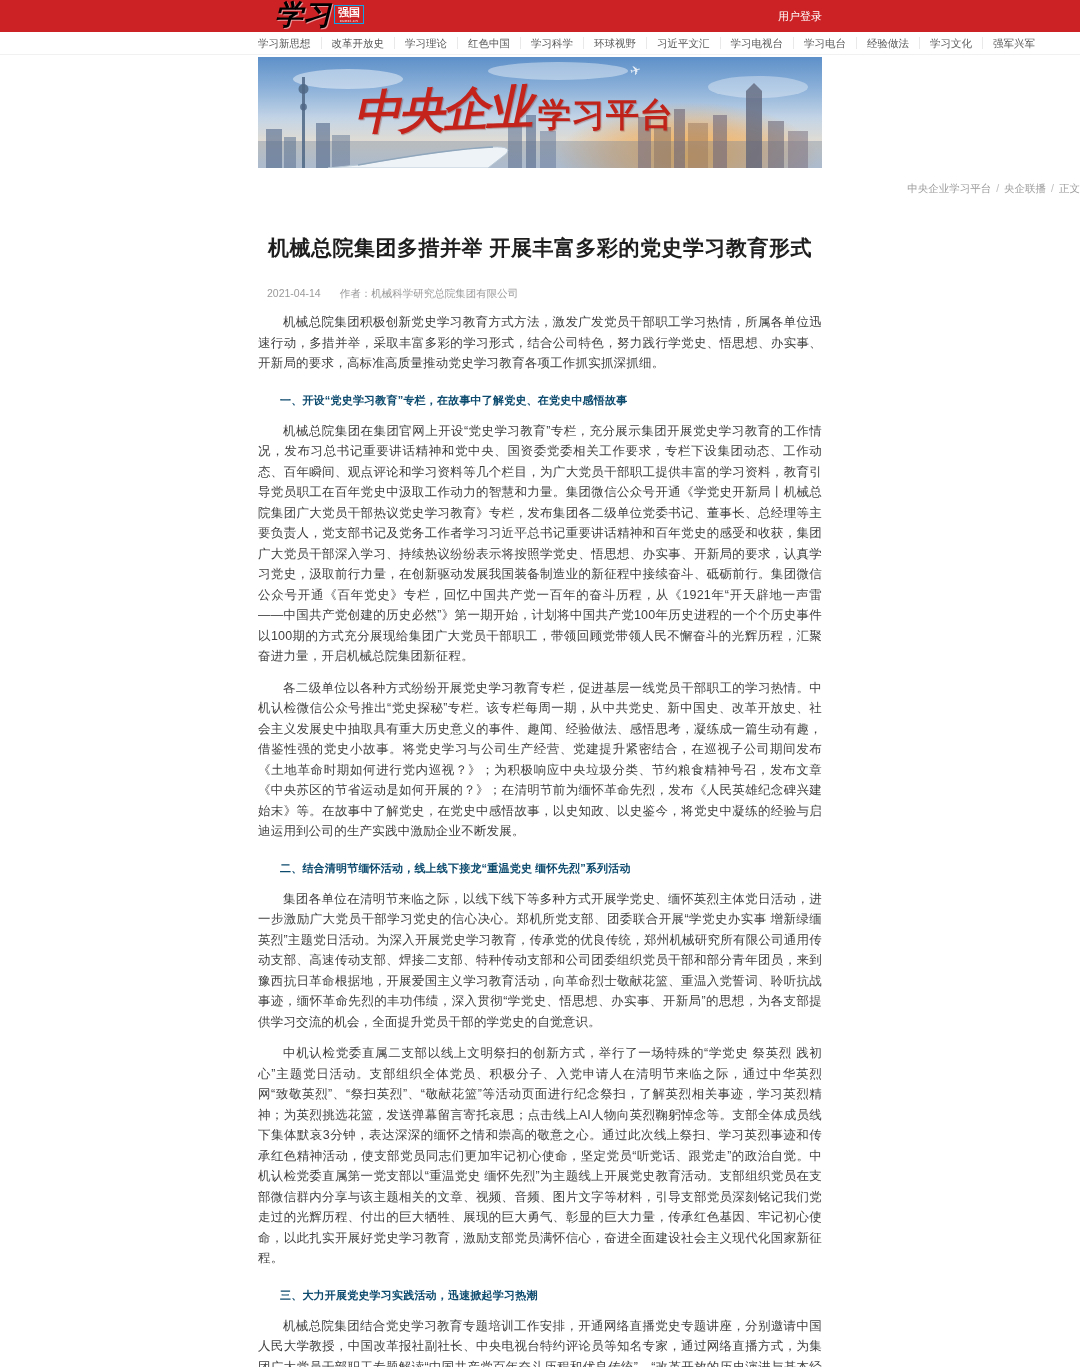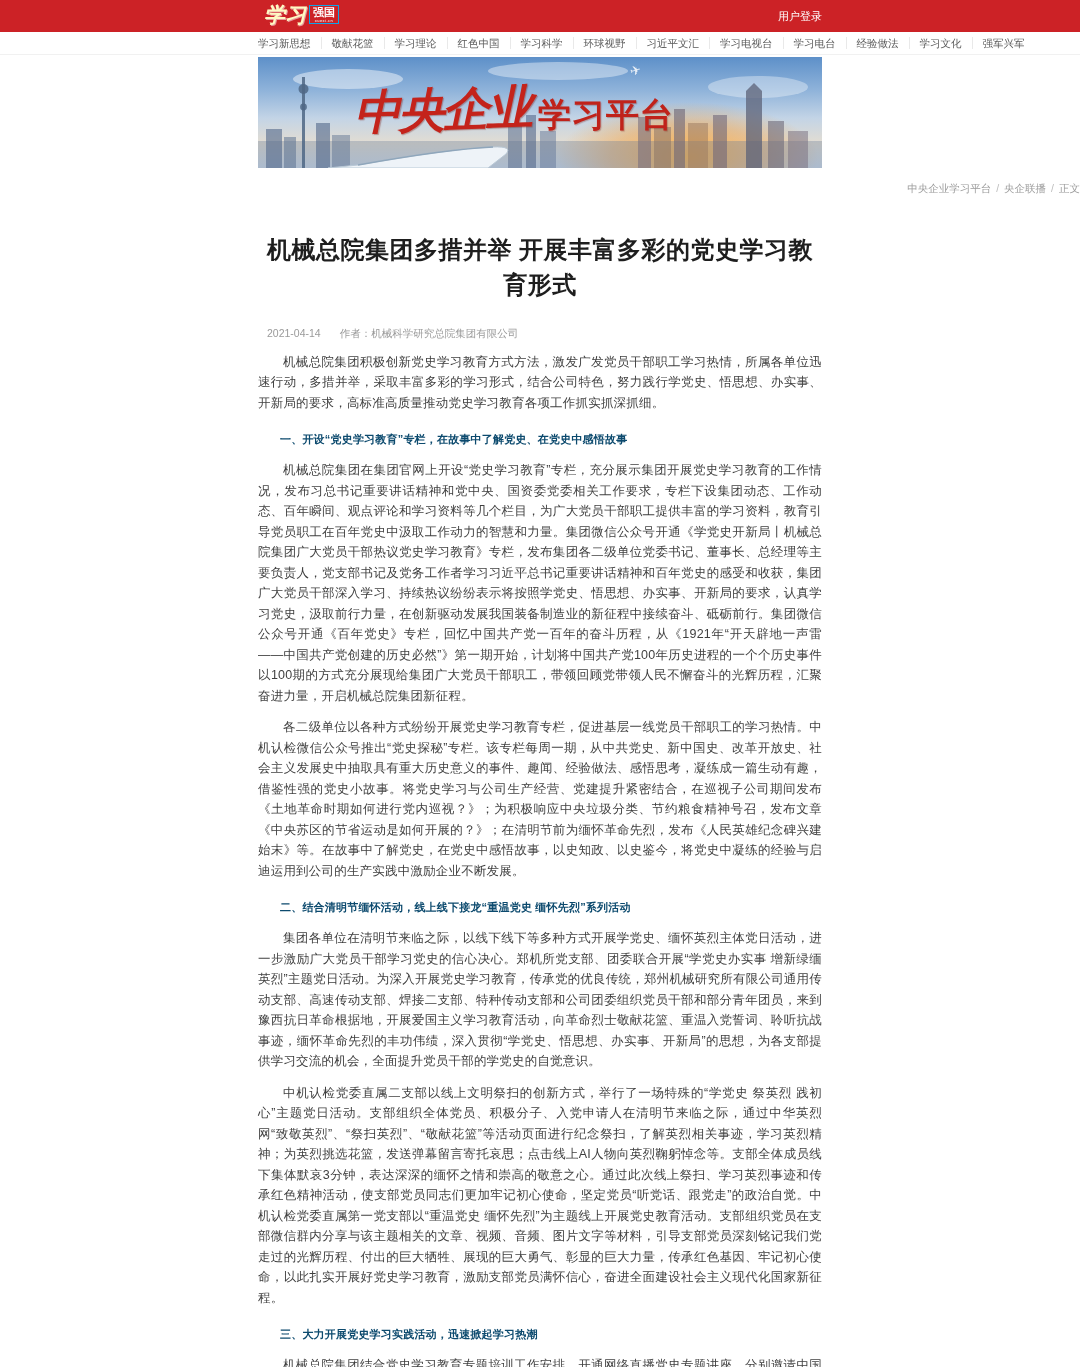--- a/index.html
+++ b/index.html
@@ -2,22 +2,22 @@
 <html><head>
 <meta charset="utf-8">
 <style>
   * { box-sizing: border-box; }
   html,body { margin:0; padding:0; background:#fff; }
   body { width:1080px; min-height:1367px; font-family:"Liberation Sans","DejaVu Sans",sans-serif; }
 
   
   .topbar { height:32px; background:#cc2226; position:relative; }
   .logo { position:absolute; left:264px; top:2px; display:flex; align-items:flex-start; cursor:pointer; }
-  .logo-script { font-size:21px; font-weight:bold; font-style:italic; color:#fef9c3;
-                 font-family:"DejaVu Serif",serif; text-shadow:1px 1px 0 rgba(255,255,255,.55); line-height:26px; }
+  .logo-script { font-size:28px; font-weight:bold; font-style:italic; color:#000000;
+                 font-family:"DejaVu Serif",serif; text-shadow:1px 1px 0 rgba(255,255,255,.55); line-height:26px;margin-left:11px; }
   .logo-box { margin-left:3px; margin-top:3px; border:1px solid #0ea5e9; padding:1px 3px 0;
               color:#fff; text-align:center; line-height:1.05; }
   .logo-box .b1 { font-size:11px; font-weight:bold; display:block; }
   .logo-box .b2 { font-size:4px; display:block; letter-spacing:.5px; }
   .login { position:absolute; right:258px; top:9px; color:#fff; font-size:11px; cursor:pointer; }
 
   
   .navbar { height:23px; background:#fff; display:flex; align-items:center; padding-left:258px;
             border-bottom:1px solid #f1f1f1; }
   .nav-item { font-size:10.5px; color:#595959; padding:0 10px; border-right:1px solid #e9e9e9;
@@ -36,21 +36,21 @@
              text-shadow:1px 1px 1px rgba(120,20,10,.3); }
   .airplane { position:absolute; left:66%; top:6px; font-size:13px; color:#e8eff7; transform:rotate(-16deg); }
 
   
   .breadcrumb { margin:14px 0 0 258px; font-size:10.5px; color:#9b9b9b;text-align:right; }
   .crumb { cursor:pointer; }
   .crumb-sep { margin:0 5px; color:#bdbdbd; }
 
   
   .article { width:564px; margin-left:258px; padding-bottom:40px; }
-  .article-title { text-align:center; font-size:24px; font-weight:bold; color:#1e1e1e;
+  .article-title { text-align:center; font-size:21px; font-weight:bold; color:#1e1e1e;
                    margin-top:37px; line-height:1.45; letter-spacing:.5px; }
   .article-meta { margin-top:24px; font-size:10.5px; color:#9a9a9a;margin-left:9px; }
   .meta-author { margin-left:16px; }
   .article-body { margin-top:8px; }
   .para { font-size:12.5px; color:#3f3f3f; line-height:20.5px; text-align:justify;
           text-indent:2em; margin:11px 0; letter-spacing:.2px; }
   .heading { font-size:11px; color:#0c4a6e; font-weight:bold; text-indent:2em;
              margin:19px 0 13px; letter-spacing:.2px; }
 </style>
 </head>
@@ -62,21 +62,21 @@
     <span class="logo-box">
       <span class="b1">强国</span>
       <span class="b2">xuexi.cn</span>
     </span>
   </div>
   <div class="login">用户登录</div>
 </div>
 
 <div class="navbar">
     <span class="nav-item">学习新思想</span>
-    <span class="nav-item">敬献花篮</span>
+    <span class="nav-item">改革开放史</span>
     <span class="nav-item">学习理论</span>
     <span class="nav-item">红色中国</span>
     <span class="nav-item">学习科学</span>
     <span class="nav-item">环球视野</span>
     <span class="nav-item">习近平文汇</span>
     <span class="nav-item">学习电视台</span>
     <span class="nav-item">学习电台</span>
     <span class="nav-item">经验做法</span>
     <span class="nav-item">学习文化</span>
     <span class="nav-item">强军兴军</span>

